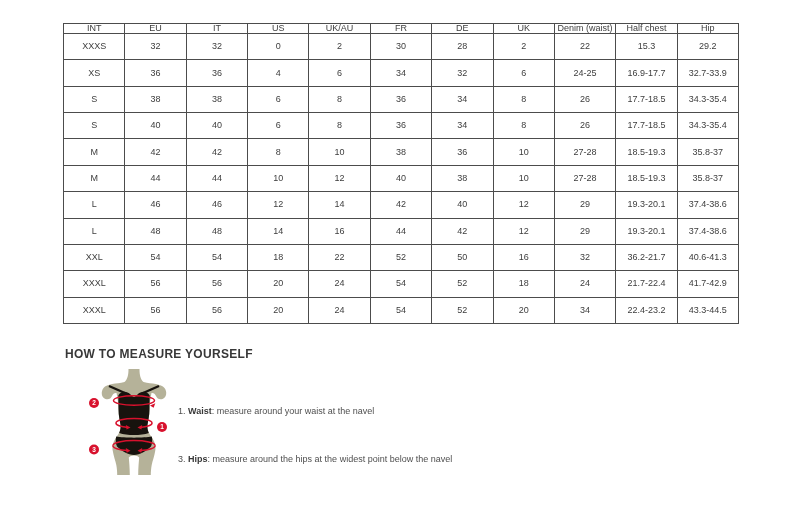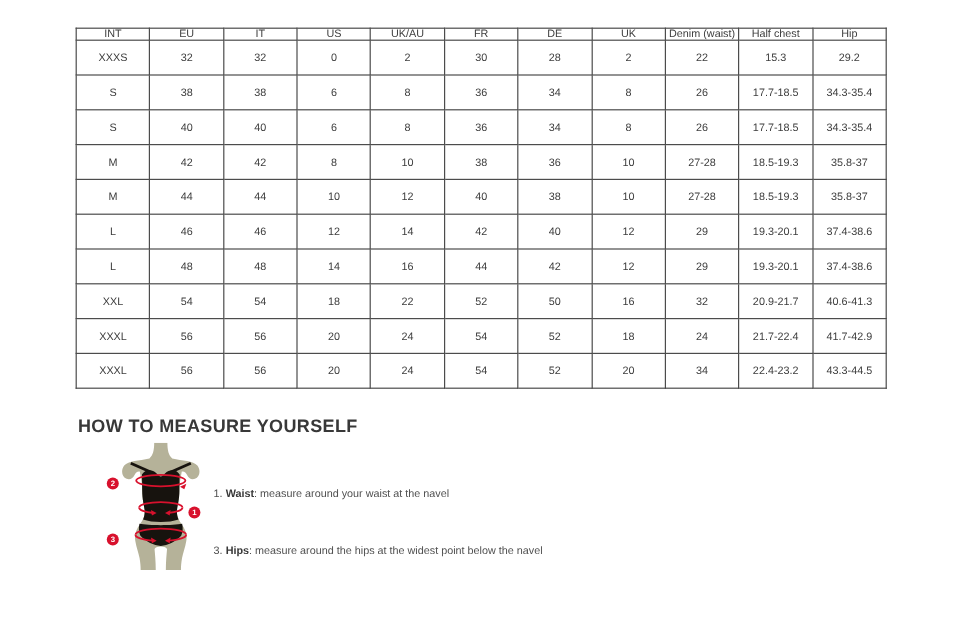--- a/index.html
+++ b/index.html
@@ -30,21 +30,21 @@
   .size-table th,.size-table td{
     border:1px solid var(--table-border);
     text-align:center;vertical-align:middle;
     font-weight:400;line-height:1;padding:0;
     white-space:nowrap;overflow:hidden;
   }
 
   
   .measure-title{
     position:absolute;left:65px;top:347px;
-    font-size:15px;font-weight:700;letter-spacing:.3px;
+    font-size:12px;font-weight:700;letter-spacing:.3px;
     color:#383838;
   }
   .steps{
     position:absolute;left:178px;top:371px;
     font-size:9px;color:var(--text-gray);
   }
   .step{height:16px;line-height:16px;white-space:nowrap;margin-top:32px;}
   .step b{color:#383838;}
 
   
@@ -84,20 +84,33 @@
           <td>0</td>
           <td>2</td>
           <td>30</td>
           <td>28</td>
           <td>2</td>
           <td>22</td>
           <td>15.3</td>
           <td>29.2</td>
         </tr>
         <tr>
+          <td>XS</td>
+          <td>36</td>
+          <td>36</td>
+          <td>4</td>
+          <td>6</td>
+          <td>34</td>
+          <td>32</td>
+          <td>6</td>
+          <td>24-25</td>
+          <td>16.9-17.7</td>
+          <td>32.7-33.9</td>
+        </tr>
+        <tr>
           <td>S</td>
           <td>38</td>
           <td>38</td>
           <td>6</td>
           <td>8</td>
           <td>36</td>
           <td>34</td>
           <td>8</td>
           <td>26</td>
           <td>17.7-18.5</td>
@@ -171,21 +184,21 @@
         <tr>
           <td>XXL</td>
           <td>54</td>
           <td>54</td>
           <td>18</td>
           <td>22</td>
           <td>52</td>
           <td>50</td>
           <td>16</td>
           <td>32</td>
-          <td>20.9-21.7</td>
+          <td>36.2-21.7</td>
           <td>40.6-41.3</td>
         </tr>
         <tr>
           <td>XXXL</td>
           <td>56</td>
           <td>56</td>
           <td>20</td>
           <td>24</td>
           <td>54</td>
           <td>52</td>

